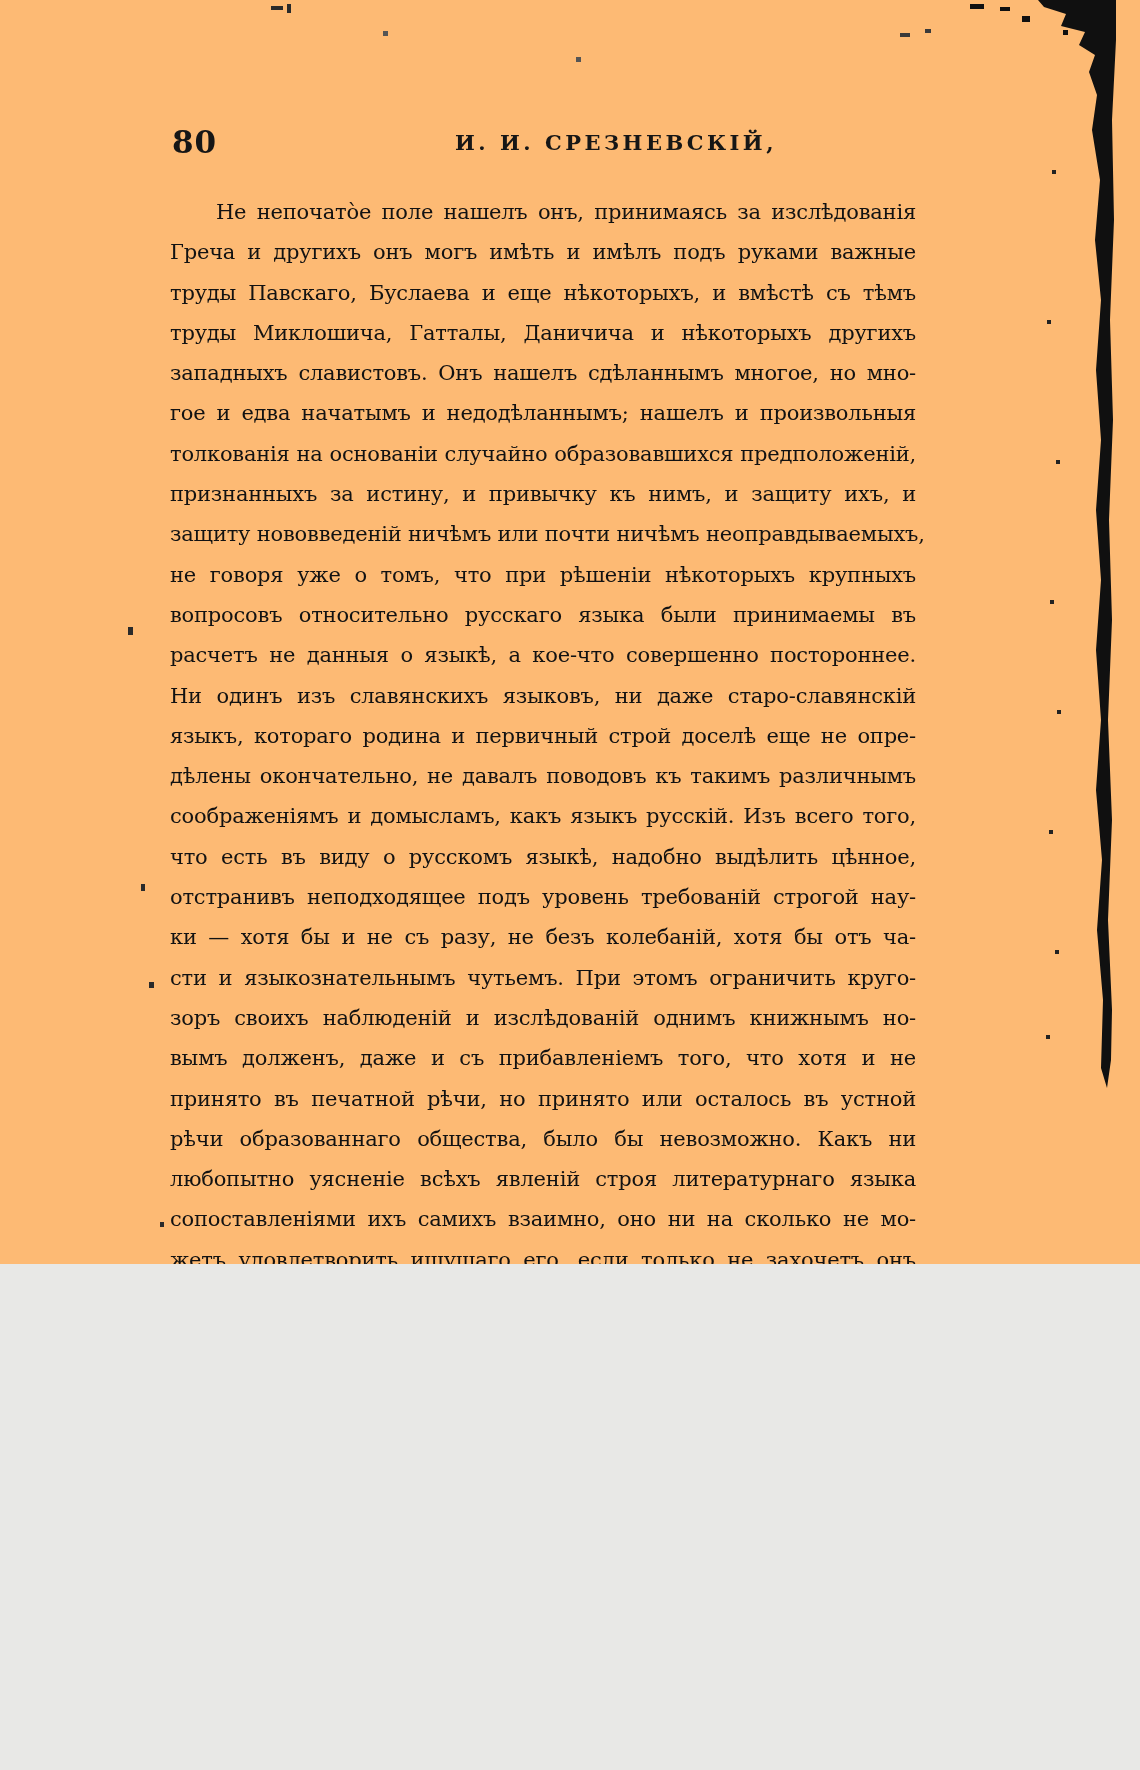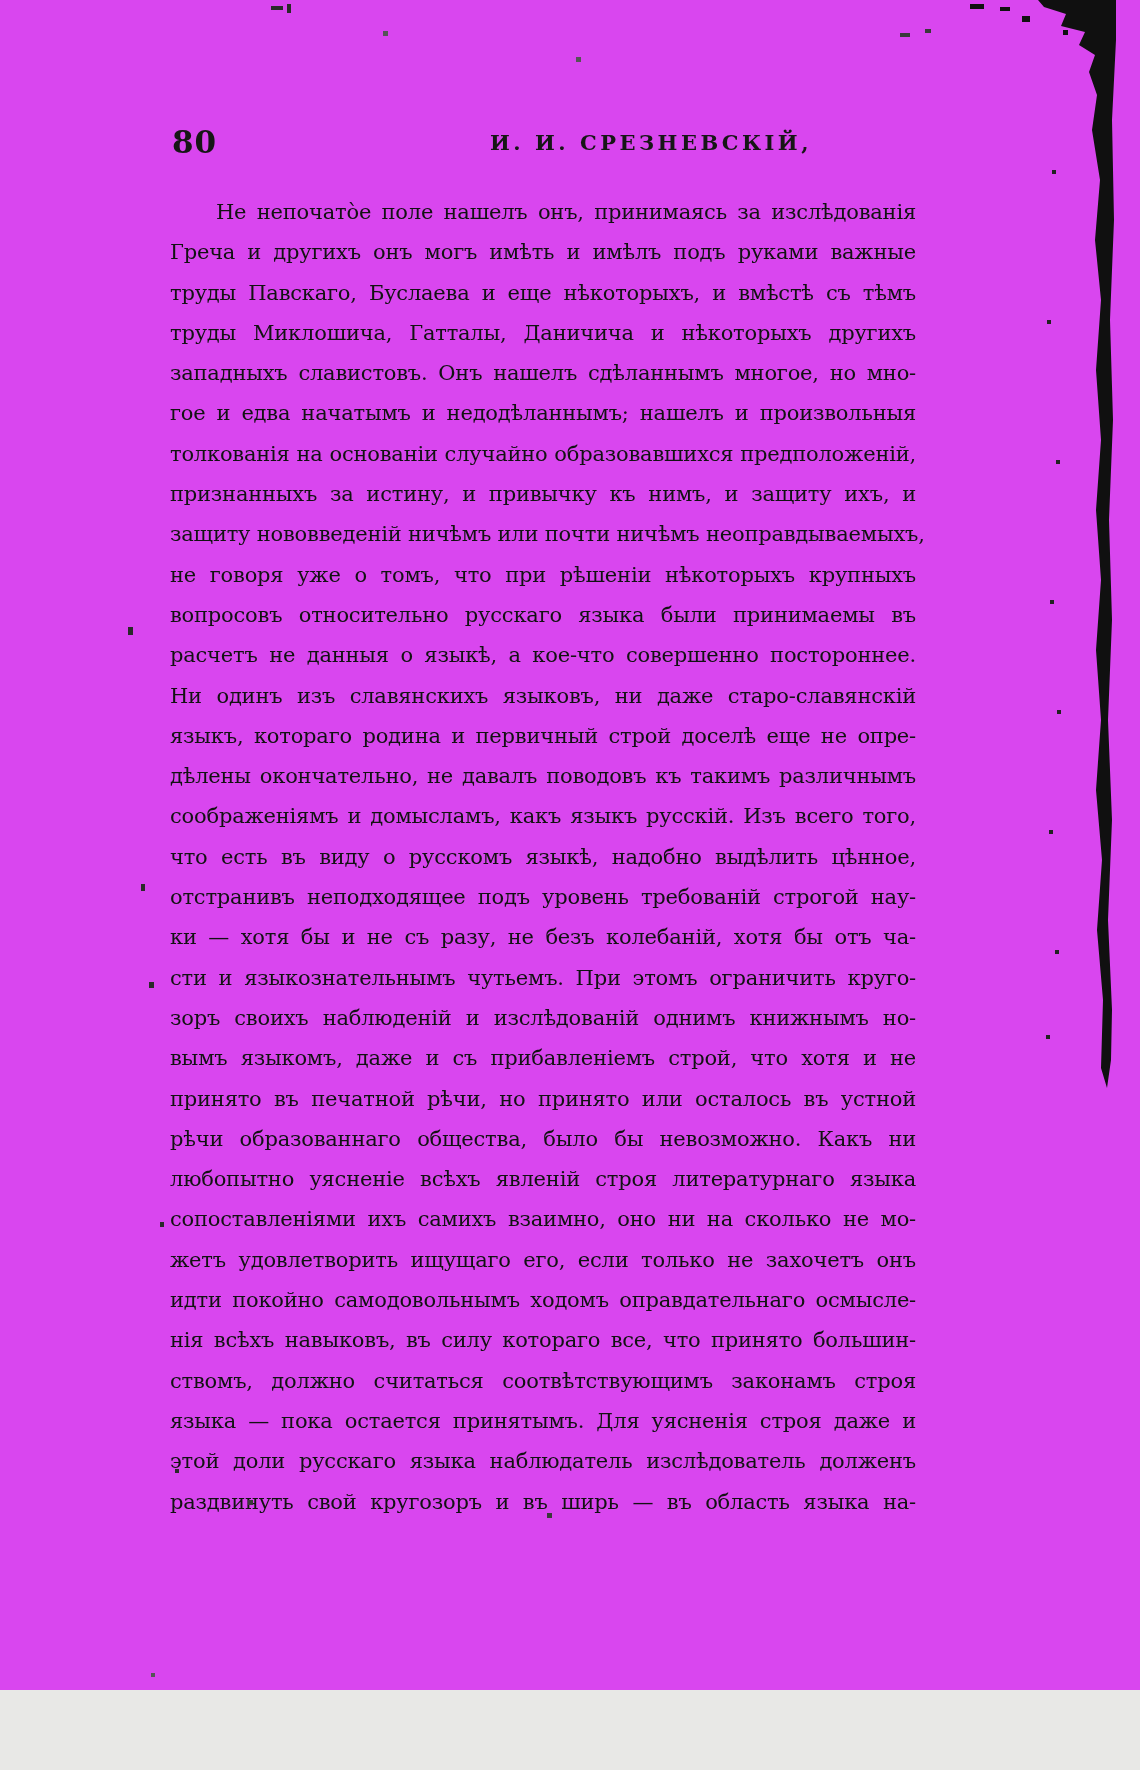--- a/index.html
+++ b/index.html
@@ -3,41 +3,41 @@
 <meta charset="utf-8">
 <style>
   html, body {
     margin: 0;
     padding: 0;
     background: #e8e8e6;
   }
   .page {
     position: relative;
     width: 1140px;
-    height: 1690px;
-    background: #d946ef;
+    height: 1264px;
+    background: #fdba74;
     overflow: hidden;
     font-family: "DejaVu Serif", "Liberation Serif", serif;
     color: #141414;
   }
   .pagenum {
     position: absolute;
     left: 172px;
     top: 124px;
     font-size: 31px;
     font-weight: 700;
     letter-spacing: 1px;
     color: #161616;
   }
   .running-header {
     position: absolute;
     left: 420px;
     top: 130px;
     width: 392px;
-    text-align: right;
+    text-align: center;
     font-size: 21px;
     font-weight: 700;
     letter-spacing: 3.5px;
     color: #161616;
     white-space: nowrap;
   }
   .body-text {
     position: absolute;
     left: 170px;
     top: 192px;
@@ -88,21 +88,21 @@
     <div class="line">расчетъ не данныя о языкѣ, а кое-что совершенно постороннее.</div>
     <div class="line">Ни одинъ изъ славянскихъ языковъ, ни даже старо-славянскій</div>
     <div class="line">языкъ, котораго родина и первичный строй доселѣ еще не опре-</div>
     <div class="line">дѣлены окончательно, не давалъ поводовъ къ такимъ различнымъ</div>
     <div class="line">соображеніямъ и домысламъ, какъ языкъ русскій. Изъ всего того,</div>
     <div class="line">что есть въ виду о русскомъ языкѣ, надобно выдѣлить цѣнное,</div>
     <div class="line">отстранивъ неподходящее подъ уровень требованій строгой нау-</div>
     <div class="line">ки — хотя бы и не съ разу, не безъ колебаній, хотя бы отъ ча-</div>
     <div class="line">сти и языкознательнымъ чутьемъ. При этомъ ограничить круго-</div>
     <div class="line">зоръ своихъ наблюденій и изслѣдованій однимъ книжнымъ но-</div>
-    <div class="line">вымъ языкомъ, даже и съ прибавленіемъ строй, что хотя и не</div>
+    <div class="line">вымъ долженъ, даже и съ прибавленіемъ того, что хотя и не</div>
     <div class="line">принято въ печатной рѣчи, но принято или осталось въ устной</div>
     <div class="line">рѣчи образованнаго общества, было бы невозможно. Какъ ни</div>
     <div class="line">любопытно уясненіе всѣхъ явленій строя литературнаго языка</div>
     <div class="line">сопоставленіями ихъ самихъ взаимно, оно ни на сколько не мо-</div>
     <div class="line">жетъ удовлетворить ищущаго его, если только не захочетъ онъ</div>
     <div class="line">идти покойно самодовольнымъ ходомъ оправдательнаго осмысле-</div>
     <div class="line">нія всѣхъ навыковъ, въ силу котораго все, что принято большин-</div>
     <div class="line">ствомъ, должно считаться соотвѣтствующимъ законамъ строя</div>
     <div class="line">языка — пока остается принятымъ. Для уясненія строя даже и</div>
     <div class="line">этой доли русскаго языка наблюдатель изслѣдователь долженъ</div>

